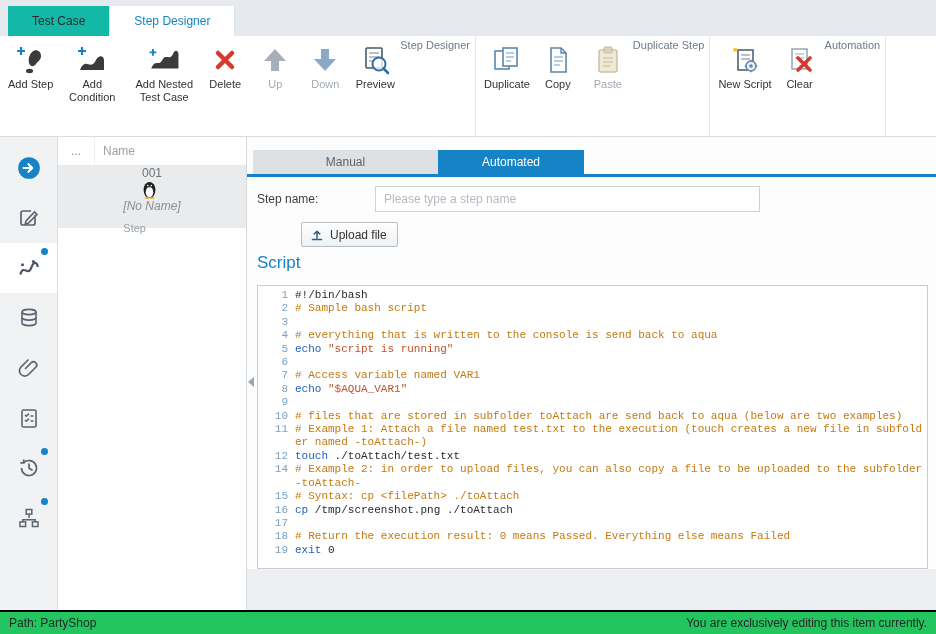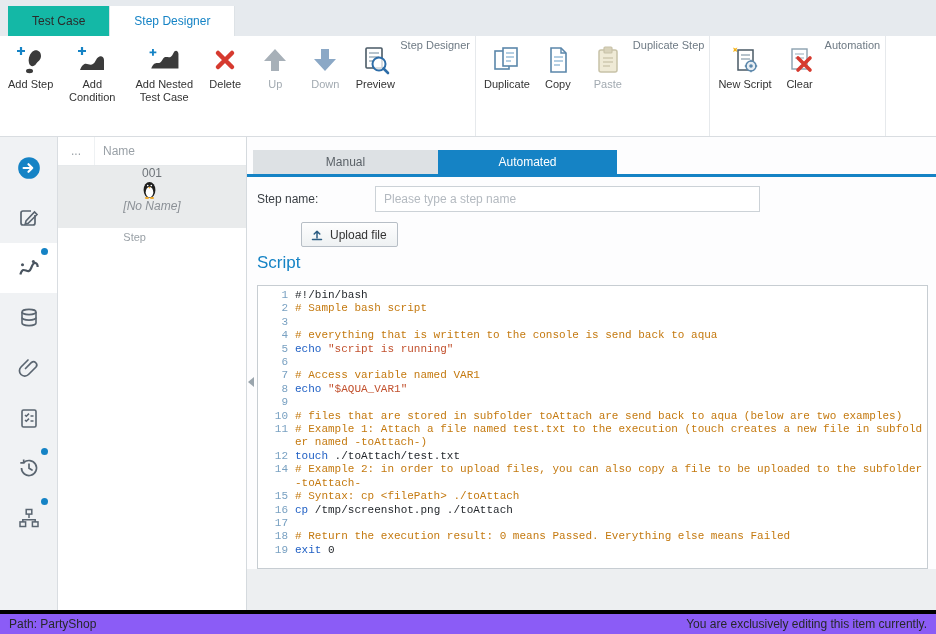--- a/index.html
+++ b/index.html
@@ -38,32 +38,32 @@
   .steps-panel{position:absolute;left:58px;top:137px;width:189px;bottom:24px;background:#fff;
                border-right:1px solid #d5dade;box-sizing:border-box;}
   .steps-header{height:28px;display:flex;align-items:center;border-bottom:1px solid #e6e9eb;
                 font-size:12px;color:#9aa1a7;}
   .col-dots{width:36px;text-align:center;border-right:1px solid #eef1f3;line-height:28px;}
   .col-name{padding-left:8px;}
   .step-row{height:62px;display:flex;align-items:center;background:#e9ebec;flex-direction:column;}
   .row-num{width:36px;text-align:center;font-size:12px;color:#6d7378;}
   .penguin{width:15px;height:19px;display:inline-block;margin-right:6px;flex:none;}
   .row-name{font-size:12px;font-style:italic;color:#8b9096;}
-  .row-type{font-size:11px;color:#9aa1a7;margin-top:18px;}
+  .row-type{font-size:11px;color:#9aa1a7;margin-top:9px;}
 
   
   .main{position:absolute;left:247px;top:137px;right:0;bottom:24px;background:#fdfdfe;}
   .main-bottom{position:absolute;left:0;right:0;top:432px;bottom:0;background:#edeff1;}
   .collapse-arrow{position:absolute;left:1px;top:240px;width:0;height:0;
                   border-top:5px solid transparent;border-bottom:5px solid transparent;
                   border-right:6px solid #9aa5ad;}
   .editor-tabs{position:absolute;top:13px;left:6px;display:flex;}
   .etab{height:24px;display:flex;align-items:center;justify-content:center;font-size:12px;}
   .etab.manual{width:185px;background:#dde1e4;color:#5b6268;}
-  .etab.automated{width:179px;background:#1583c5;color:#fff;}
+  .etab.automated{width:146px;background:#1583c5;color:#fff;}
   .accent-underline{position:absolute;top:37px;left:0;right:0;height:3px;background:#1583c5;}
   .form-row{position:absolute;top:49px;left:10px;right:0;height:26px;}
   .stepname-label{position:absolute;left:0;top:0;line-height:26px;font-size:12px;color:#3a3f44;}
   .stepname-input{position:absolute;left:118px;top:0;width:385px;height:26px;box-sizing:border-box;
                   border:1px solid #ccd2d7;padding:0 8px;font-size:12px;font-family:inherit;color:#333;background:#fff;}
   .stepname-input::placeholder{color:#b4bac0;}
   .upload-btn{position:absolute;top:85px;left:10px;height:25px;padding:0 10px 0 8px;
               display:flex;align-items:center;gap:6px;font-size:12px;color:#333;
               background:linear-gradient(#fefefe,#eef1f3);border:1px solid #b7bec6;border-radius:2px;
               font-family:inherit;margin-left:44px;}
@@ -71,22 +71,22 @@
   .script-heading{position:absolute;top:116px;left:10px;font-size:17px;color:#1583c5;}
   .code-editor{position:absolute;top:148px;left:10px;right:8px;height:284px;border:1px solid #c7cdd2;
                background:#fff;box-sizing:border-box;overflow:hidden;
                font-family:"Liberation Mono","DejaVu Sans Mono",monospace;font-size:11px;line-height:13.4px;
                padding-top:3px;}
   .code-line{display:flex;min-height:13.4px;}
   .ln{flex:none;width:30px;text-align:right;padding-right:7px;color:#79a1c2;}
   .lc{flex:1;white-space:pre-wrap;word-break:break-all;padding-right:4px;color:#1f2328;}
 
   
-  .statusbar{position:absolute;left:0;right:0;bottom:0;height:24px;background:#8b5cf6;
-             border-top:4px solid #000000;display:flex;align-items:center;justify-content:space-between;
+  .statusbar{position:absolute;left:0;right:0;bottom:0;height:24px;background:#22c55e;
+             border-top:2px solid #000000;display:flex;align-items:center;justify-content:space-between;
              padding:0 9px;font-size:12px;color:#26282a;box-sizing:border-box;}
 </style>
 </head>
 <body>
 
 <div class="app">
 
   <div class="tabstrip">
     <div class="doc-tab">
       <span>Test Case</span>

